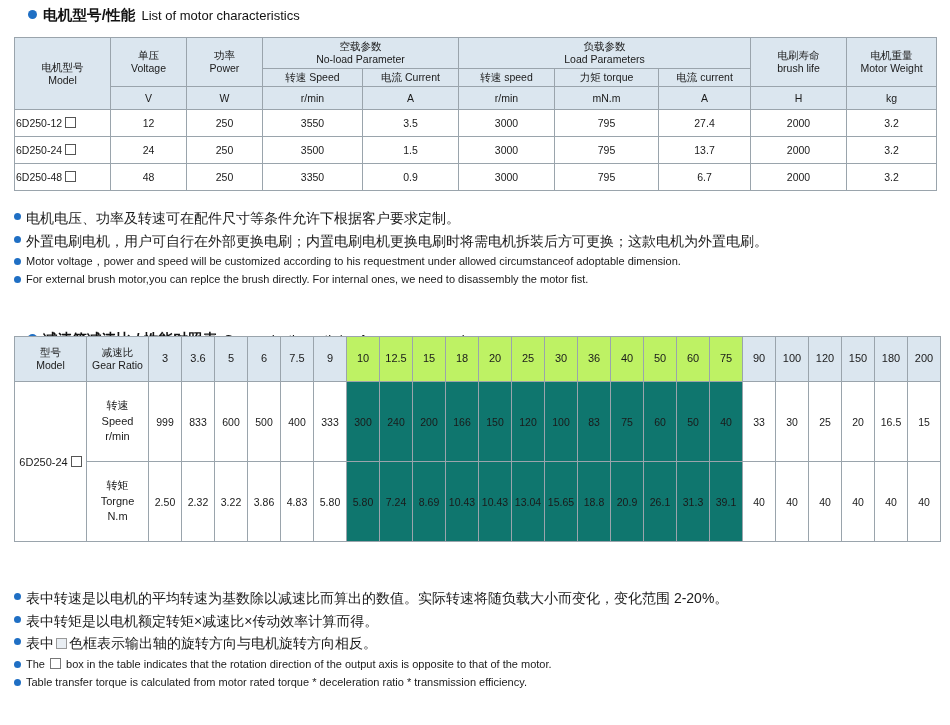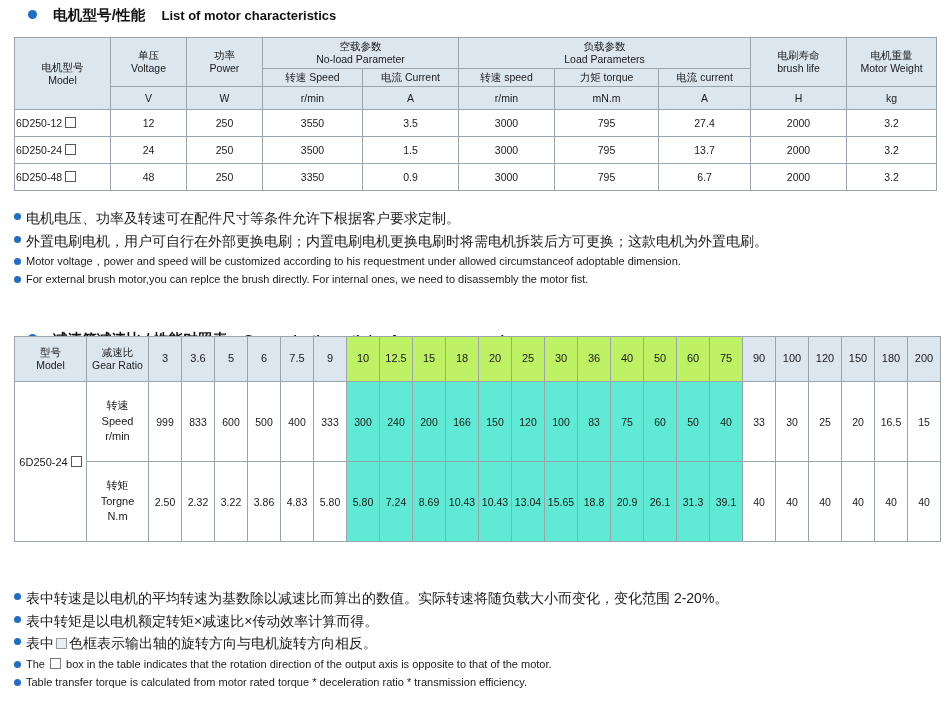--- a/index.html
+++ b/index.html
@@ -20,42 +20,42 @@
     width: 950px;
     height: 725px;
     position: relative;
     padding: 0;
     box-sizing: border-box;
   }
   
   .section-head {
     display: flex;
     align-items: baseline;
-    gap: 16px;
+    gap: 6px;
     padding: 0 0 0 14px;
   }
   .bullet-dot {
     width: 9px;
     height: 9px;
     border-radius: 50%;
     background: #1f6fc4;
     display: inline-block;
     position: relative;
     top: -1px;
     flex: 0 0 auto;
   }
   .head-cn {
     font-size: 14.5px;
     font-weight: bold;
     color: #111;
     letter-spacing: .2px;
   }
   .head-en {
     font-size: 13px;
-    font-weight: bold;
+    font-weight: normal;
     color: #111;
   }
   
   table {
     border-collapse: collapse;
     table-layout: fixed;
   }
   .tbl1 {
     position: absolute;
     left: 14px;
@@ -154,21 +154,21 @@
     padding: 2px 1px;
   }
   .tbl2 thead th {
     background: #dbe6ef;
     font-weight: normal;
     line-height: 1.25;
     height: 40px;
   }
   .tbl2 thead th.ratio-num { font-size: 11px; }
   .tbl2 thead th.shade { background: #bef264; }
-  .tbl2 td.shade { background: #5eead4; }
+  .tbl2 td.shade { background: #0f766e; }
   .tbl2 tbody td { background: #ffffff; height: 75px; }
   .tbl2 td.model-cell {
     text-align: center;
     font-size: 11px;
   }
   .tbl2 td.rowlabel {
     line-height: 1.45;
     font-size: 11px;
   }
 </style>

